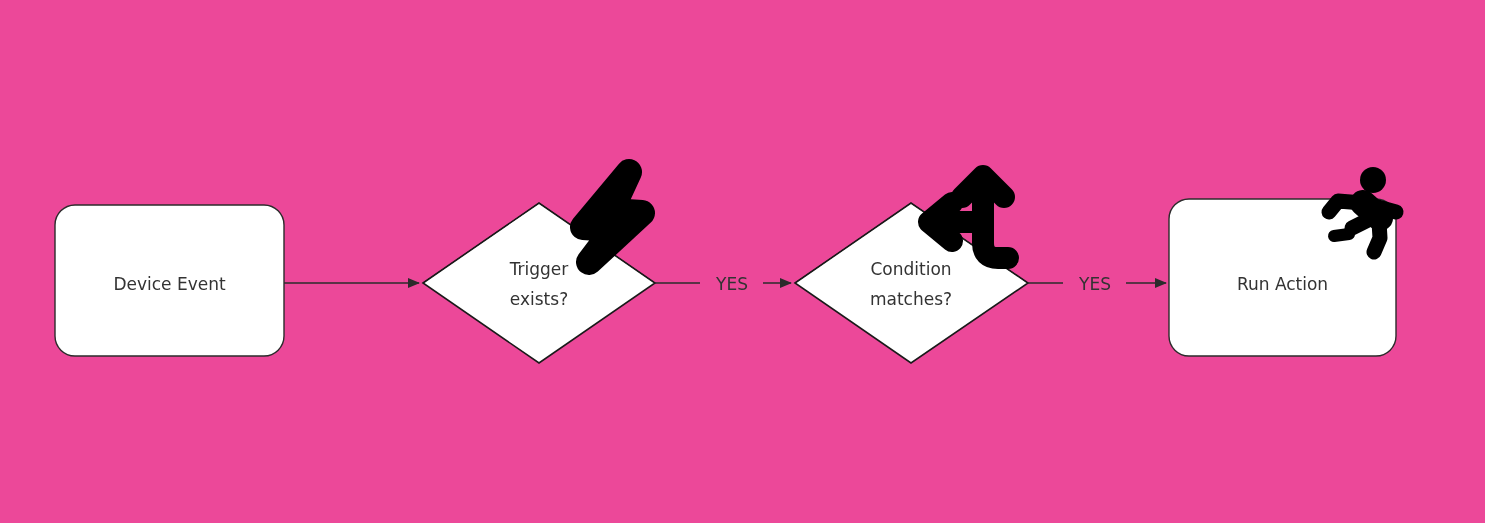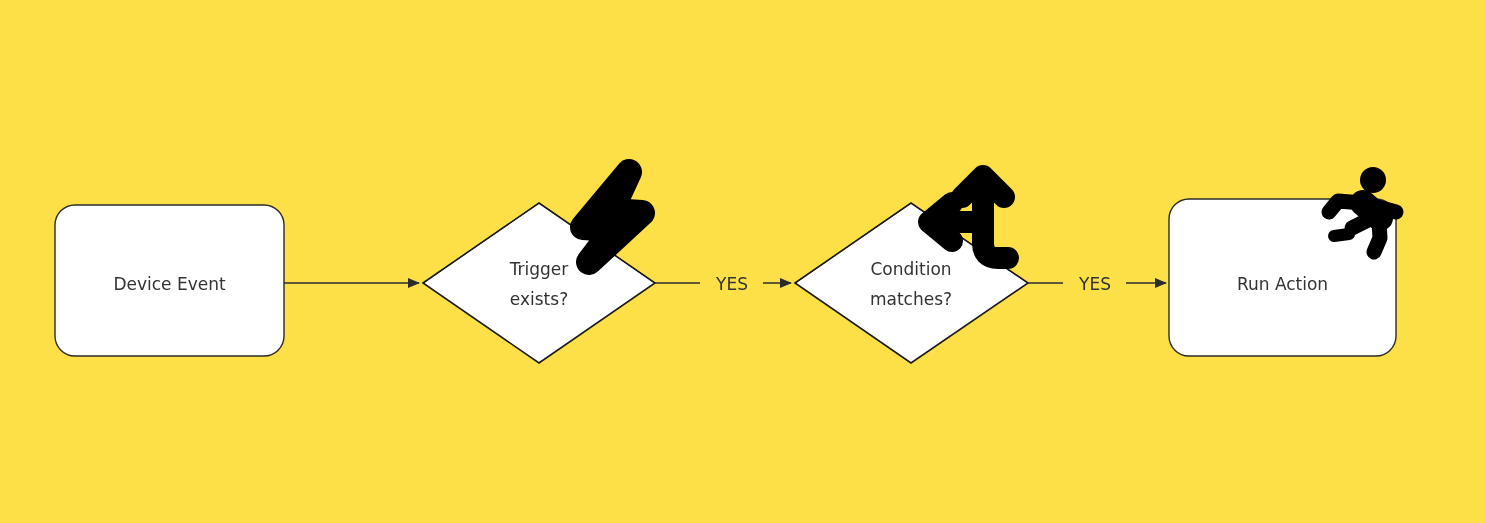--- a/index.html
+++ b/index.html
@@ -7,21 +7,21 @@
     padding: 0;
     background: #ffffff;
   }
   body {
     font-family: "DejaVu Sans", "Liberation Sans", sans-serif;
   }
   #canvas {
     position: relative;
     width: 1485px;
     height: 523px;
-    background: #fde047;
+    background: #ec4899;
     overflow: hidden;
   }
   #flow-svg {
     position: absolute;
     left: 0;
     top: 0;
     width: 1485px;
     height: 523px;
   }
   .node-text {

